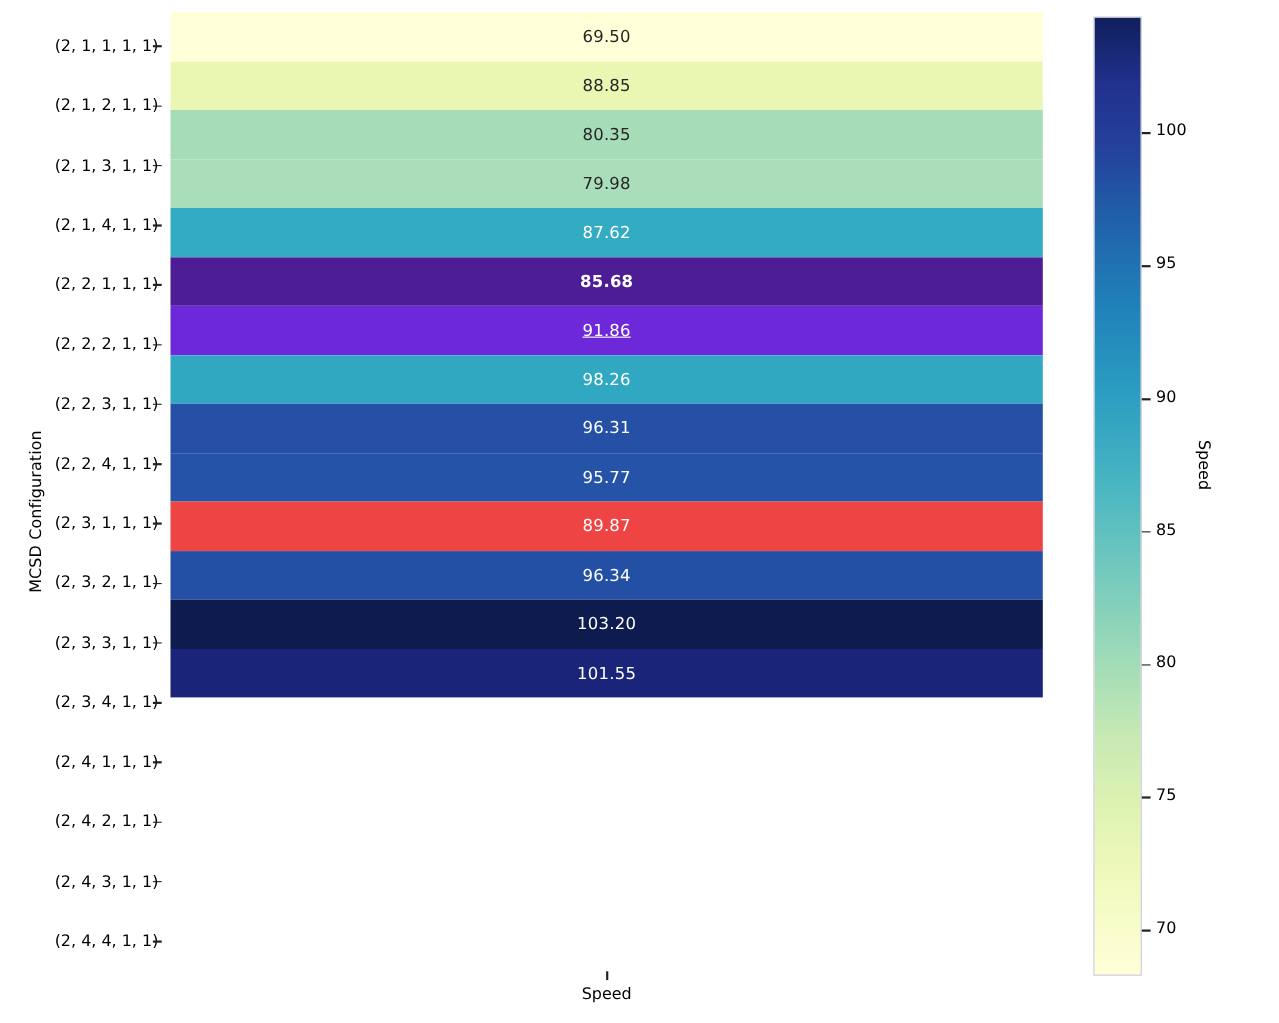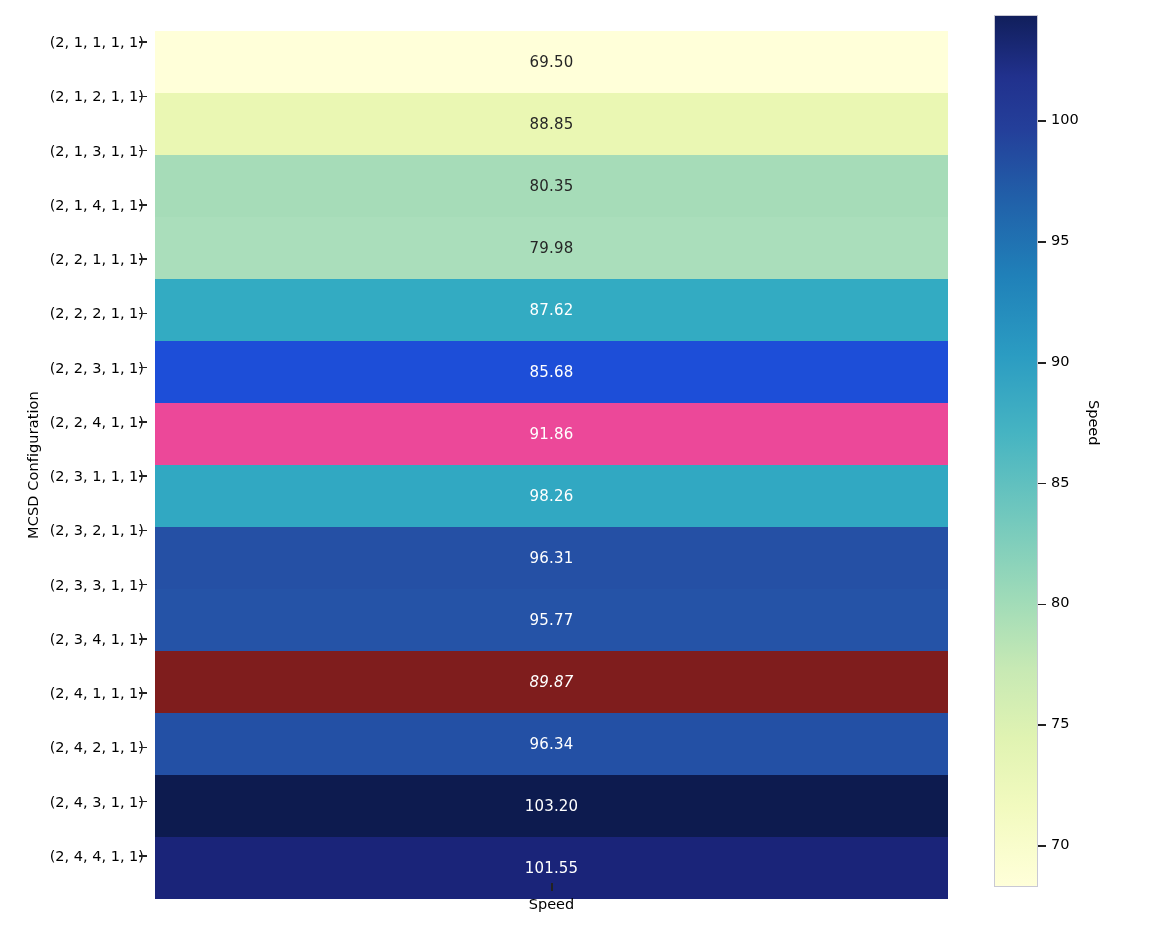--- a/index.html
+++ b/index.html
@@ -74,23 +74,23 @@
     flex: 1 1 0;
     display: flex;
     align-items: center;
     justify-content: flex-end;
   }
 
   
   #heatmap {
     position: absolute;
     left: 155px;
-    top: 31px;
+    top: 11px;
     width: 793px;
-    height: 868px;
+    height: 623px;
     display: flex;
     flex-direction: column;
     border-radius: 18px;
   }
   .hm-row {
     flex: 1 1 0;
     display: flex;
     align-items: center;
     justify-content: center;
     font-size: 15px;
@@ -262,36 +262,36 @@
       </div>
       <div class="hm-row" style="background: rgb(166, 220, 184); color: rgb(38, 38, 38);">
         <span>80.35</span>
       </div>
       <div class="hm-row" style="background: rgb(170, 222, 187); color: rgb(38, 38, 38);">
         <span>79.98</span>
       </div>
       <div class="hm-row" style="background: rgb(51, 171, 194); color: rgb(255, 255, 255);">
         <span>87.62</span>
       </div>
-      <div class="hm-row" style="background: #1d4ed8; color: rgb(255, 255, 255);">
+      <div class="hm-row" style="background: #4c1d95; color: rgb(255, 255, 255); font-weight: bold;">
         <span>85.68</span>
       </div>
-      <div class="hm-row" style="background: #ec4899; color: rgb(255, 255, 255);">
+      <div class="hm-row" style="background: #6d28d9; color: rgb(255, 255, 255); text-decoration: underline;">
         <span>91.86</span>
       </div>
       <div class="hm-row" style="background: rgb(49, 168, 194); color: rgb(255, 255, 255);">
         <span>98.26</span>
       </div>
       <div class="hm-row" style="background: rgb(37, 80, 165); color: rgb(255, 255, 255);">
         <span>96.31</span>
       </div>
       <div class="hm-row" style="background: rgb(37, 83, 167); color: rgb(255, 255, 255);">
         <span>95.77</span>
       </div>
-      <div class="hm-row" style="background: #7f1d1d; color: rgb(255, 255, 255); font-style: italic;">
+      <div class="hm-row" style="background: #ef4444; color: rgb(255, 255, 255);">
         <span>89.87</span>
       </div>
       <div class="hm-row" style="background: rgb(35, 80, 165); color: rgb(255, 255, 255);">
         <span>96.34</span>
       </div>
       <div class="hm-row" style="background: rgb(13, 27, 79); color: rgb(255, 255, 255);">
         <span>103.20</span>
       </div>
       <div class="hm-row" style="background: rgb(26, 36, 121); color: rgb(255, 255, 255);">
         <span>101.55</span>

